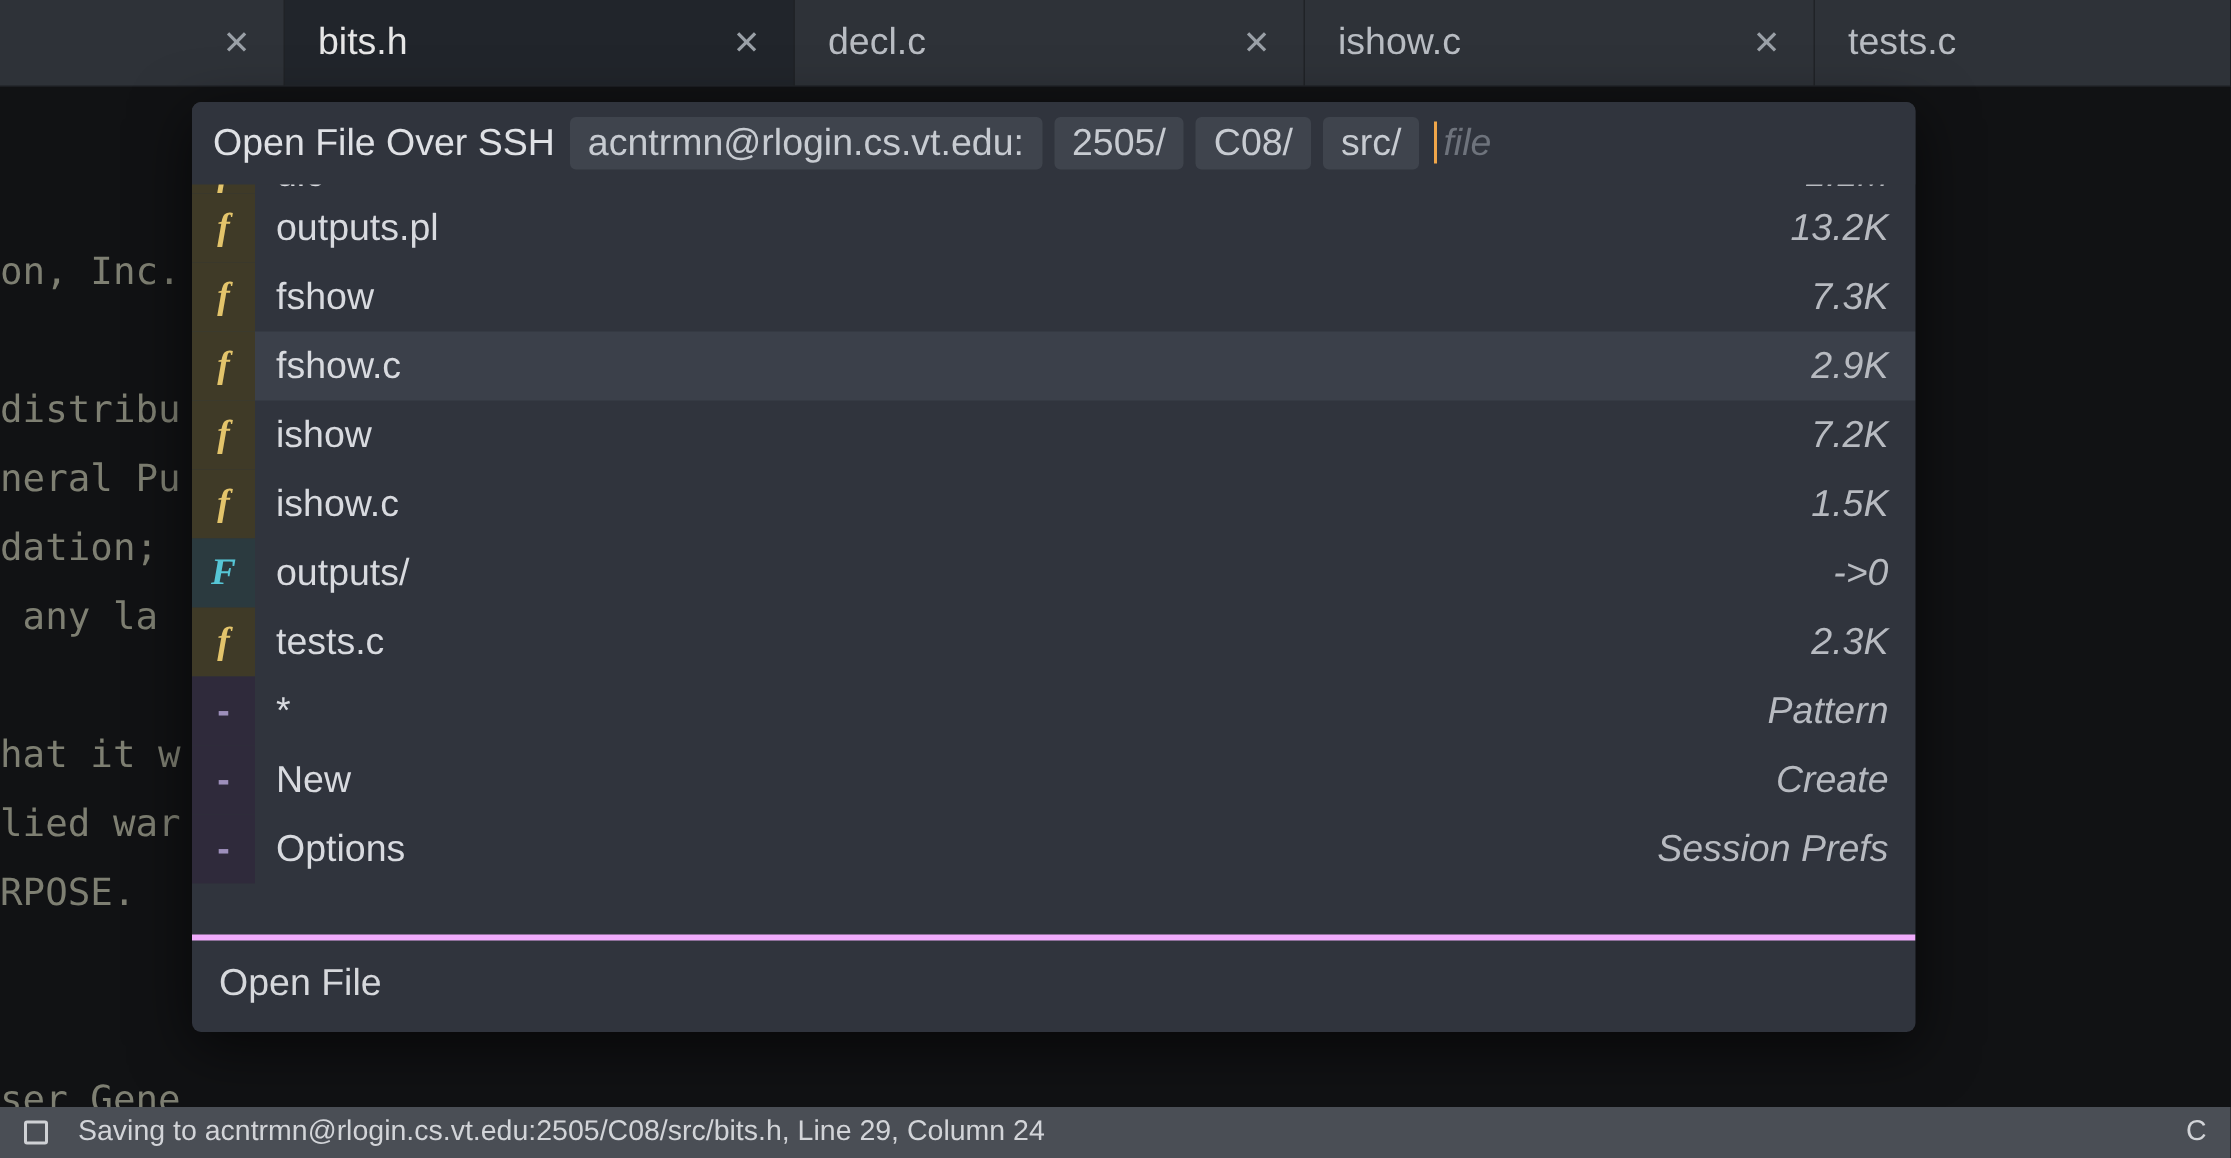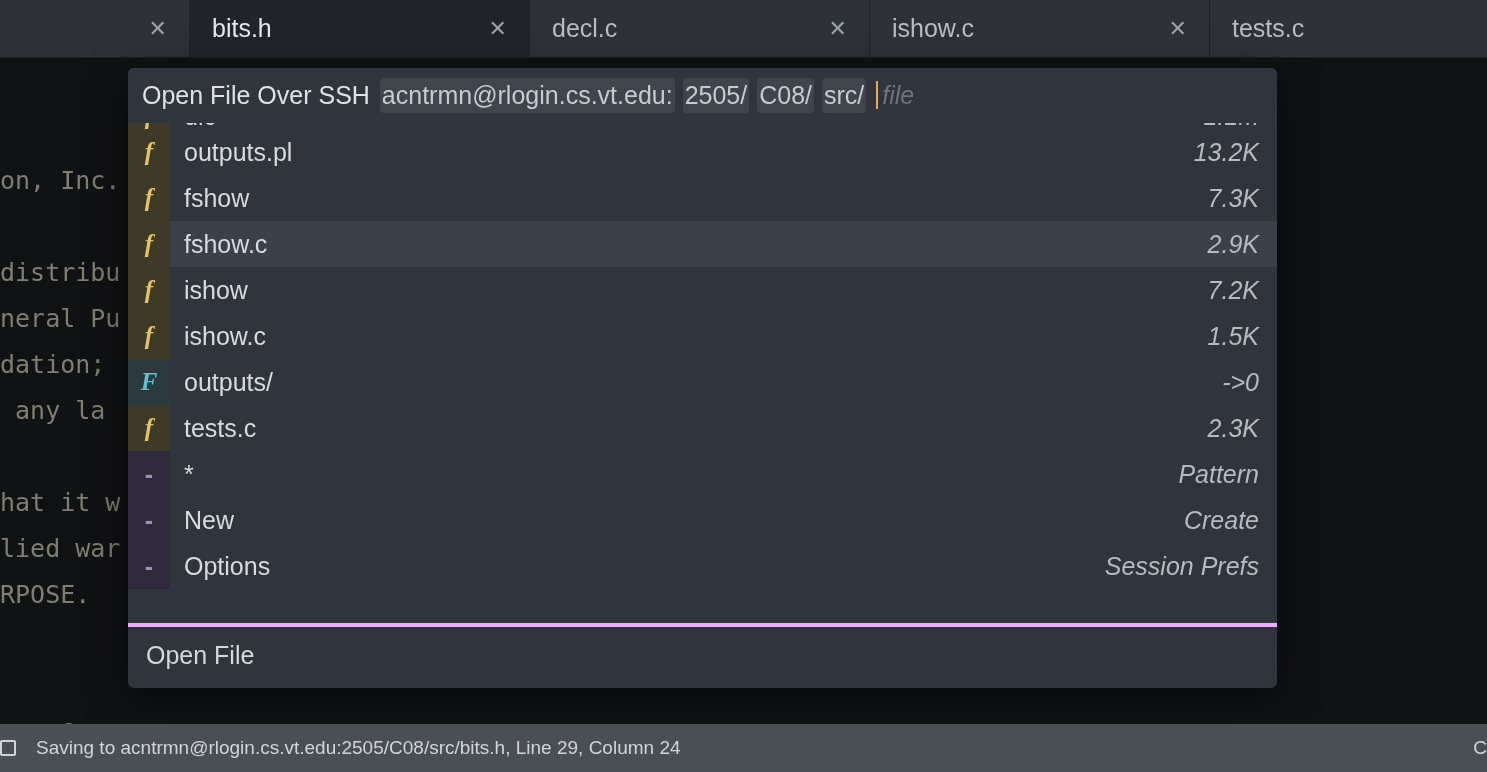--- a/index.html
+++ b/index.html
@@ -18,21 +18,21 @@
   .editor { position:absolute; top:58px; left:0; right:0; bottom:34px;
     background:#111214; font-family:"Menlo","Consolas",monospace; font-size:25px;
     line-height:46px; color:#7e7f72; padding-top:8px; white-space:pre; overflow:hidden; }
   
   .panel { position:absolute; top:68px; left:128px; width:1149px; height:620px;
     background:#30343d; border-radius:6px; box-shadow:0 10px 40px rgba(0,0,0,.6);
     overflow:hidden; display:flex; flex-direction:column; }
   .panel-prompt { display:flex; align-items:center; gap:10px; padding:10px 14px;
     background:#30343d; font-size:25px; }
   .prompt-title { color:#dfe1e5; white-space:nowrap; }
-  .crumb { background:#3f444d; color:#c7cbd1; padding:3px 2px; border-radius:4px;
+  .crumb { background:#3f444d; color:#c7cbd1; padding:3px 12px; border-radius:4px;
     white-space:nowrap; }
   .prompt-input { flex:1; color:#6b7078; position:relative; display:flex; align-items:flex-start; }
   .caret { width:2px; height:28px; background:#f0a64a; margin-right:4px; }
   .placeholder { color:#6e737c; font-style:italic; }
   .list { flex:1; overflow:hidden; }
   .row { display:flex; align-items:center; height:46px; font-size:25px; }
   .row.sel { background:#3b404a; }
   .icon-col { width:42px; display:flex; align-items:center; justify-content:center;
     align-self:stretch; }
   .badge-f  { background:#3f3a27; color:#e3c46b; font-style:italic; font-family:Georgia,serif;
@@ -41,23 +41,23 @@
   .badge-fd { background:#2b3a3f; color:#56c6d6; font-style:italic; font-family:Georgia,serif;
     font-weight:bold; width:100%; height:100%; display:flex; align-items:center;
     justify-content:center; }
   .badge-dash { background:#2f2a3b; color:#9d8fbb; width:100%; height:100%;
     display:flex; align-items:center; justify-content:center; font-weight:bold; }
   .row .name { padding-left:14px; color:#d8dadf; flex:1; }
   .row .meta { padding-right:18px; color:#b7bac0; font-style:italic; }
   .footer { padding:14px 18px 18px 18px; font-size:25px; color:#d6d8dc;
     border-top:4px solid #f0abfc; }
   
-  .status { position:absolute; left:0; right:0; bottom:0; height:48px;
+  .status { position:absolute; left:0; right:0; bottom:0; height:34px;
     background:#4a4e55; display:flex; align-items:center; font-size:19px;
-    color:#d2d4d8; padding:0 0; gap:20px; }
+    color:#d2d4d8; padding:0 16px; gap:20px; }
   .status .box { width:16px; height:16px; border:2px solid #cfd1d5; border-radius:2px; }
   .status .right { margin-left:auto; }
 </style>
 </head>
 <body>
 
 <div class="tabbar" id="tabbar">
     <div class="tab shrunk">
       <span></span>
       <span class="close">✕</span>

